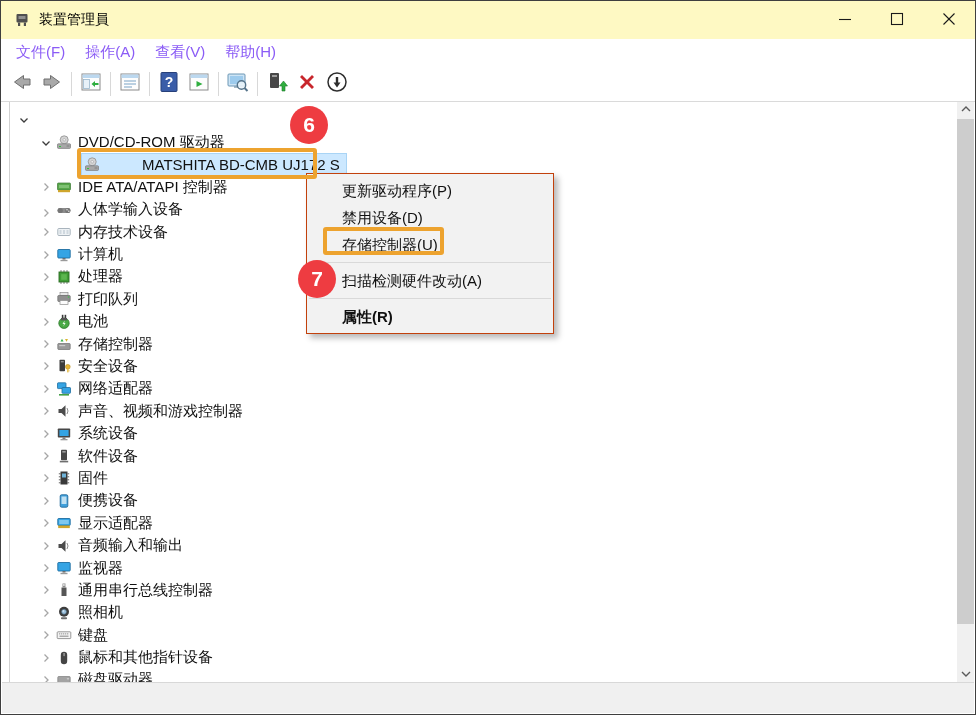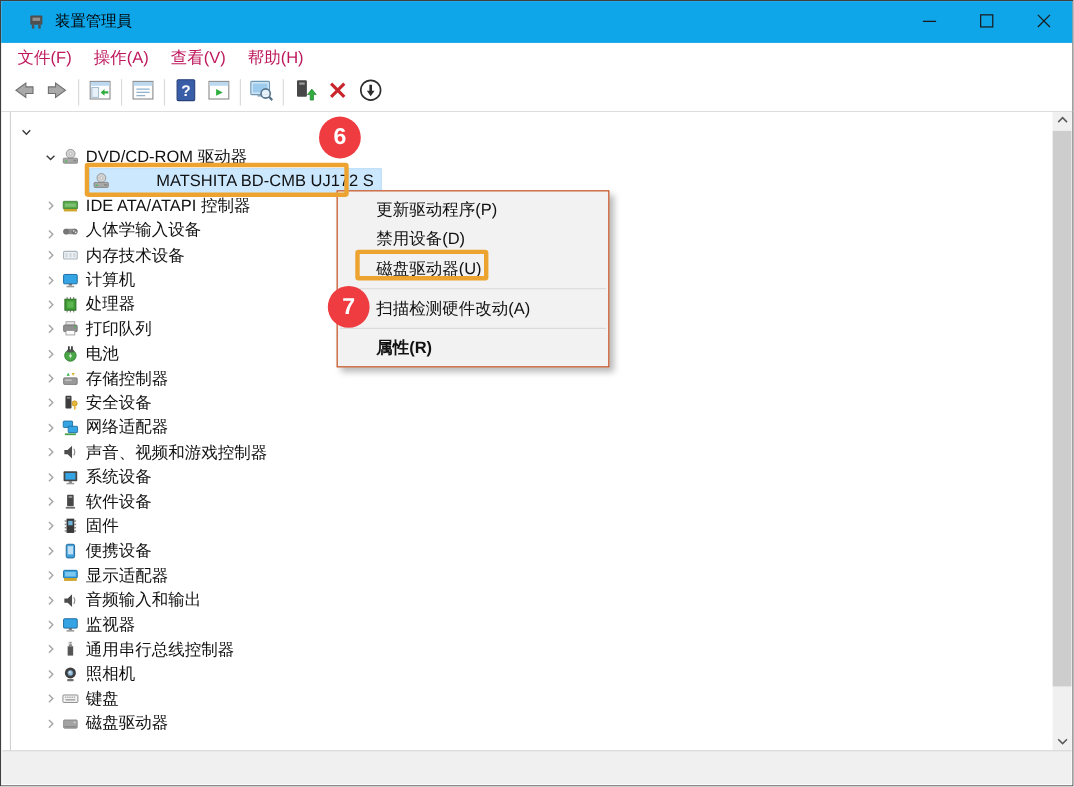--- a/index.html
+++ b/index.html
@@ -1,26 +1,26 @@
 <!DOCTYPE html>
 <html><head>
 <meta charset="utf-8">
 <style>
   html,body{margin:0;padding:0;}
   body{width:976px;height:715px;font-family:"Liberation Sans",sans-serif;background:#fff;}
   .window{position:relative;width:976px;height:715px;box-sizing:border-box;
           border:1px solid #3f3f3f;background:#fff;overflow:hidden;}
   
-  .titlebar{height:38px;display:flex;align-items:center;padding-left:24px;background:#0ea5e9;}
+  .titlebar{height:38px;display:flex;align-items:center;padding-left:13px;background:#fef9c3;}
   .title-icon{width:16px;height:16px;display:inline-flex;}
   .title-text{font-size:14px;color:#000;margin-left:9px;}
   .win-controls{position:absolute;top:0;right:0;display:flex;height:38px;}
   .win-btn{width:52px;height:38px;display:flex;align-items:center;justify-content:center;background:transparent;border:none;cursor:default;}
   
-  .menubar{height:27px;display:flex;align-items:center;padding-left:5px;font-size:15px;color:#be185d;}
+  .menubar{height:27px;display:flex;align-items:center;padding-left:5px;font-size:15px;color:#8b5cf6;}
   .menu-item{padding:2px 10px;}
   
   .toolbar{height:35px;display:flex;align-items:center;padding-left:6px;border-bottom:1px solid #dadada;}
   .tool-btn{width:30px;height:28px;display:flex;align-items:center;justify-content:center;background:transparent;border:none;padding:0;}
   .tool-sep{width:1px;height:24px;background:#d8d8d8;margin:0 4px;}
   
   .tree{position:absolute;left:1px;right:18px;top:101px;height:582px;overflow:hidden;padding-top:7px;box-sizing:border-box;background:#fff;}
   .tree-edge{position:absolute;left:8px;top:101px;height:582px;width:1px;background:#ababab;opacity:.55;}
   .tree-row{height:22.4px;display:flex;align-items:center;font-size:15px;color:#111;white-space:nowrap;}
   .chev{width:16px;height:16px;display:inline-flex;flex:0 0 16px;}
@@ -600,20 +600,36 @@
       </div>
       <div class="tree-row" style="padding-left: 36px;">
         <span class="chev">
           <svg viewBox="0 0 16 16" width="16" height="16">
             <polyline points="6.5,4.5 10,8 6.5,11.5" fill="none" stroke="#a6a6a6" stroke-width="1.3"></polyline>
           </svg>
         </span>
         <span class="row-core">
           <span class="t-icon">
             <svg viewBox="0 0 16 16" width="16" height="16">
+              <rect x="4.8" y="1.8" width="6.4" height="12.4" rx="3.2" fill="#454545"></rect>
+              <rect x="7.6" y="3" width="0.9" height="3.2" rx="0.45" fill="#cfcfcf"></rect>
+            </svg>
+          </span>
+          <span>鼠标和其他指针设备</span>
+        </span>
+      </div>
+      <div class="tree-row" style="padding-left: 36px;">
+        <span class="chev">
+          <svg viewBox="0 0 16 16" width="16" height="16">
+            <polyline points="6.5,4.5 10,8 6.5,11.5" fill="none" stroke="#a6a6a6" stroke-width="1.3"></polyline>
+          </svg>
+        </span>
+        <span class="row-core">
+          <span class="t-icon">
+            <svg viewBox="0 0 16 16" width="16" height="16">
               <rect x="1.8" y="4.5" width="12.4" height="7.5" rx="0.9" fill="#a3a3a3" stroke="#7e7e7e" stroke-width="0.7"></rect>
               <rect x="3" y="10" width="10" height="1.2" fill="#8a8a8a"></rect>
               <rect x="10.8" y="6" width="2.4" height="1.4" rx="0.4" fill="#c9c9c9"></rect>
             </svg>
           </span>
           <span>磁盘驱动器</span>
         </span>
       </div>
     </div>
   <div class="tree-edge"></div>
@@ -630,21 +646,21 @@
             <polyline points="4,6 8,10 12,6" fill="none" stroke="#5a5a5a" stroke-width="1.4"></polyline>
           </svg></span>
       </button>
   </div>
 
   <div class="statusbar"></div>
 
   <div class="ctx-menu" id="ctxmenu">
       <div class="ctx-item">更新驱动程序(P)</div>
       <div class="ctx-item">禁用设备(D)</div>
-      <div class="ctx-item">磁盘驱动器(U)</div>
+      <div class="ctx-item">存储控制器(U)</div>
       <div class="ctx-sep"></div>
       <div class="ctx-item">扫描检测硬件改动(A)</div>
       <div class="ctx-sep"></div>
       <div class="ctx-item bold">属性(R)</div>
     </div>
 
   <div class="hl-box hl-device"></div>
   <div class="hl-box hl-menu"></div>
   <div class="badge badge-6">6</div>
   <div class="badge badge-7">7</div>

